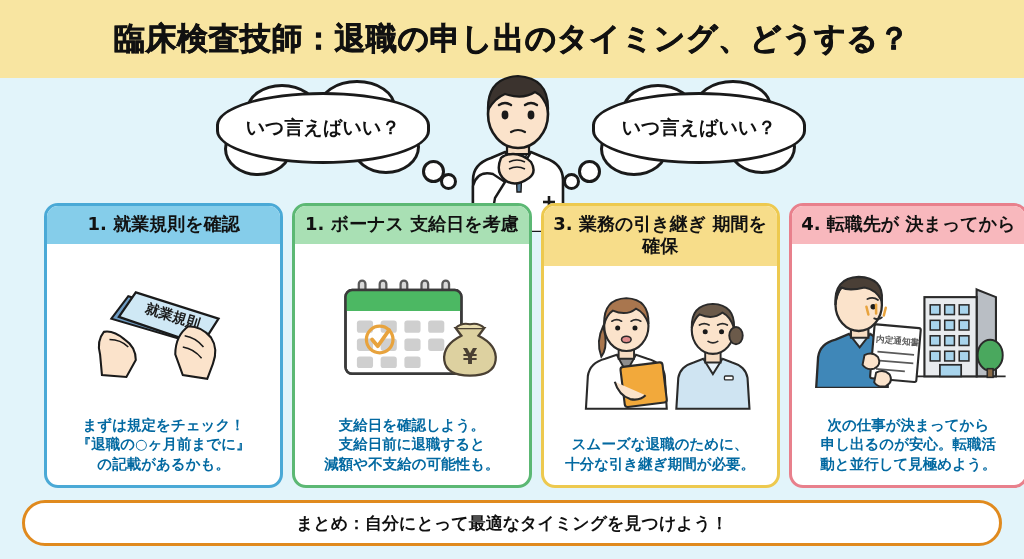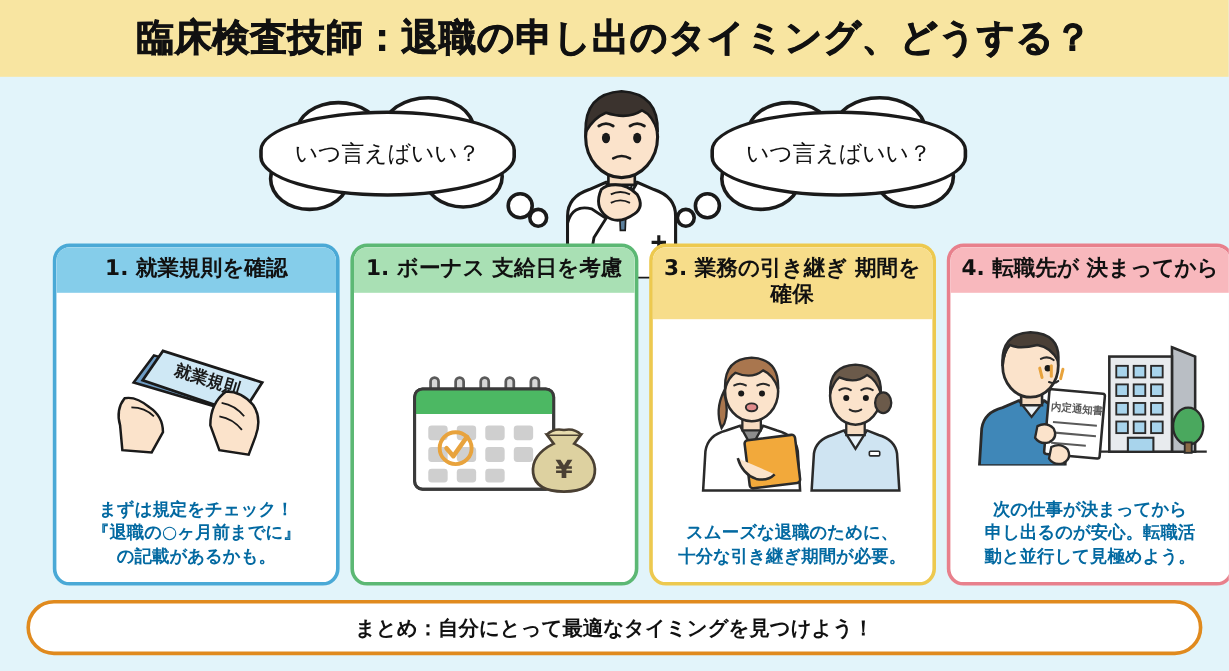--- a/index.html
+++ b/index.html
@@ -7,40 +7,40 @@
   body{
     width:1024px;height:559px;overflow:hidden;
     background:#e2f4fa;
     font-family:"DejaVu Sans","Liberation Sans",sans-serif;
     position:relative;
   }
   .page{position:relative;width:1024px;height:559px;}
 
   
   .title-band{
-    position:absolute;left:0;top:0;width:1024px;height:64px;
+    position:absolute;left:0;top:0;width:1024px;height:78px;
     background:#f8e5a1;
     display:flex;align-items:center;justify-content:center;
   }
   .title-text{
     font-size:31px;font-weight:bold;color:#111;
     letter-spacing:.5px;white-space:nowrap;
     -webkit-text-stroke:0.7px #111;
   }
 
   
   .person{position:absolute;left:443px;top:62px;width:150px;height:170px;}
 
   
   .bubble{
     position:absolute;
     background:#fff;border:3px solid #1a1a1a;
     border-radius:50% / 46%;
     display:flex;align-items:center;justify-content:center;
-    font-size:19px;font-weight:normal;color:#111;
+    font-size:19px;font-weight:bold;color:#111;
     white-space:nowrap;
   }
   .bubble.left{left:216px;top:92px;width:208px;height:66px;}
   .bubble.right{left:592px;top:92px;width:208px;height:66px;}
   .bub-lobe{position:absolute;background:#fff;border:3px solid #1a1a1a;border-radius:50%;}
   .dot{position:absolute;background:#fff;border:3px solid #1a1a1a;border-radius:50%;}
 
   
   .cards{
     position:absolute;left:20px;top:203px;width:984px;height:285px;
@@ -213,20 +213,23 @@
           </g>
 
           <circle cx="66" cy="70" r="14" fill="none" stroke="#e8a33d" stroke-width="3.4"></circle>
           <path d="M58 70 L64 77 L76 60" fill="none" stroke="#e8a33d" stroke-width="4" stroke-linecap="round" stroke-linejoin="round"></path>
 
           <path d="M146 58 L176 58 L170 66 Q190 76 188 92 Q186 108 161 108 Q136 108 134 92 Q132 76 152 66 Z" fill="#ddd1a0" stroke="#4a4033" stroke-width="2.4"></path>
           <path d="M146 58 Q152 52 161 54 Q170 52 176 58" fill="#e8dcae" stroke="#4a4033" stroke-width="2.2"></path>
           <text x="161" y="96" font-size="22" font-weight="bold" fill="#4a4033" text-anchor="middle" font-family="DejaVu Sans, sans-serif">¥</text>
         </svg>
       </div>
+      <div class="card-body">支給日を確認しよう。
+支給日前に退職すると
+減額や不支給の可能性も。</div>
     </div>
 
     <div class="card" style="--hc:#f7dd8a;--bc:#edc94f;">
       <div class="card-head">3. 業務の引き継ぎ
 期間を確保</div>
       <div class="card-art">
         <svg viewBox="0 0 210 120" width="202" height="118">
 
           <path d="M28 120 L30 86 Q32 72 48 68 L60 64 L80 64 L92 68 Q108 72 110 86 L112 120 Z" fill="#ffffff" stroke="#2a2a2a" stroke-width="2.2"></path>
           <path d="M60 64 L70 82 L80 64" fill="#8d8d8d" stroke="#2a2a2a" stroke-width="2"></path>

